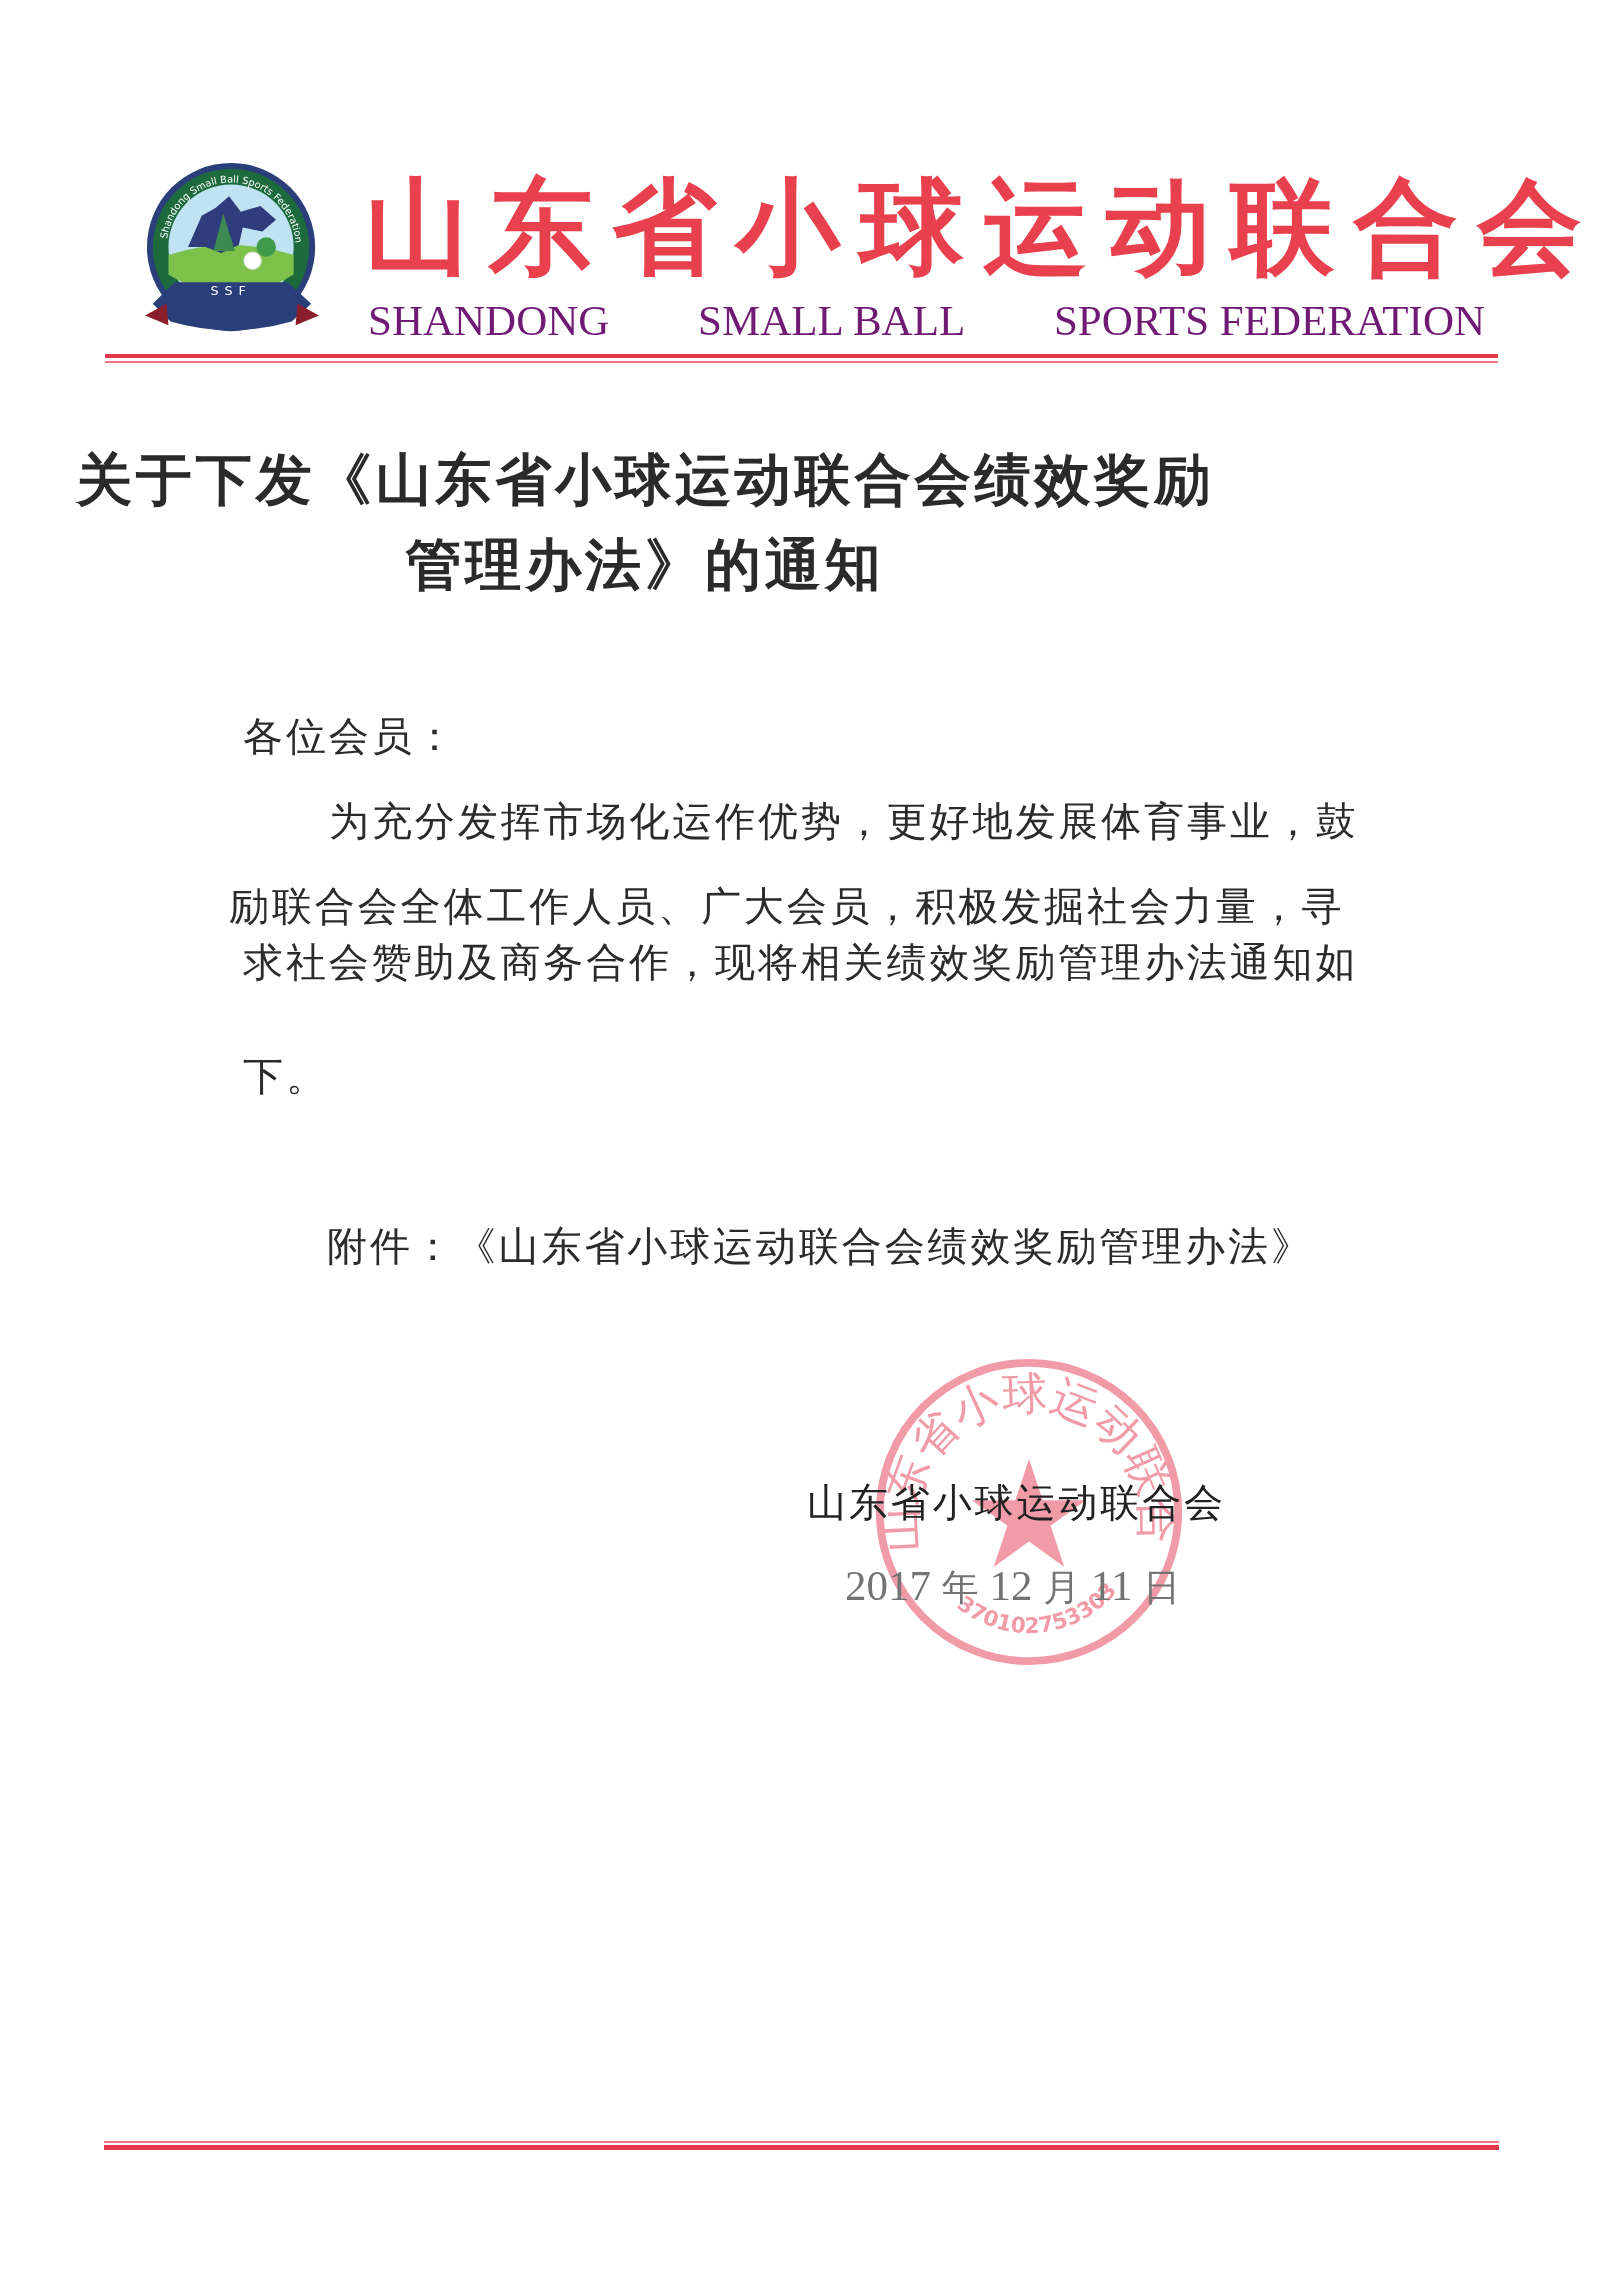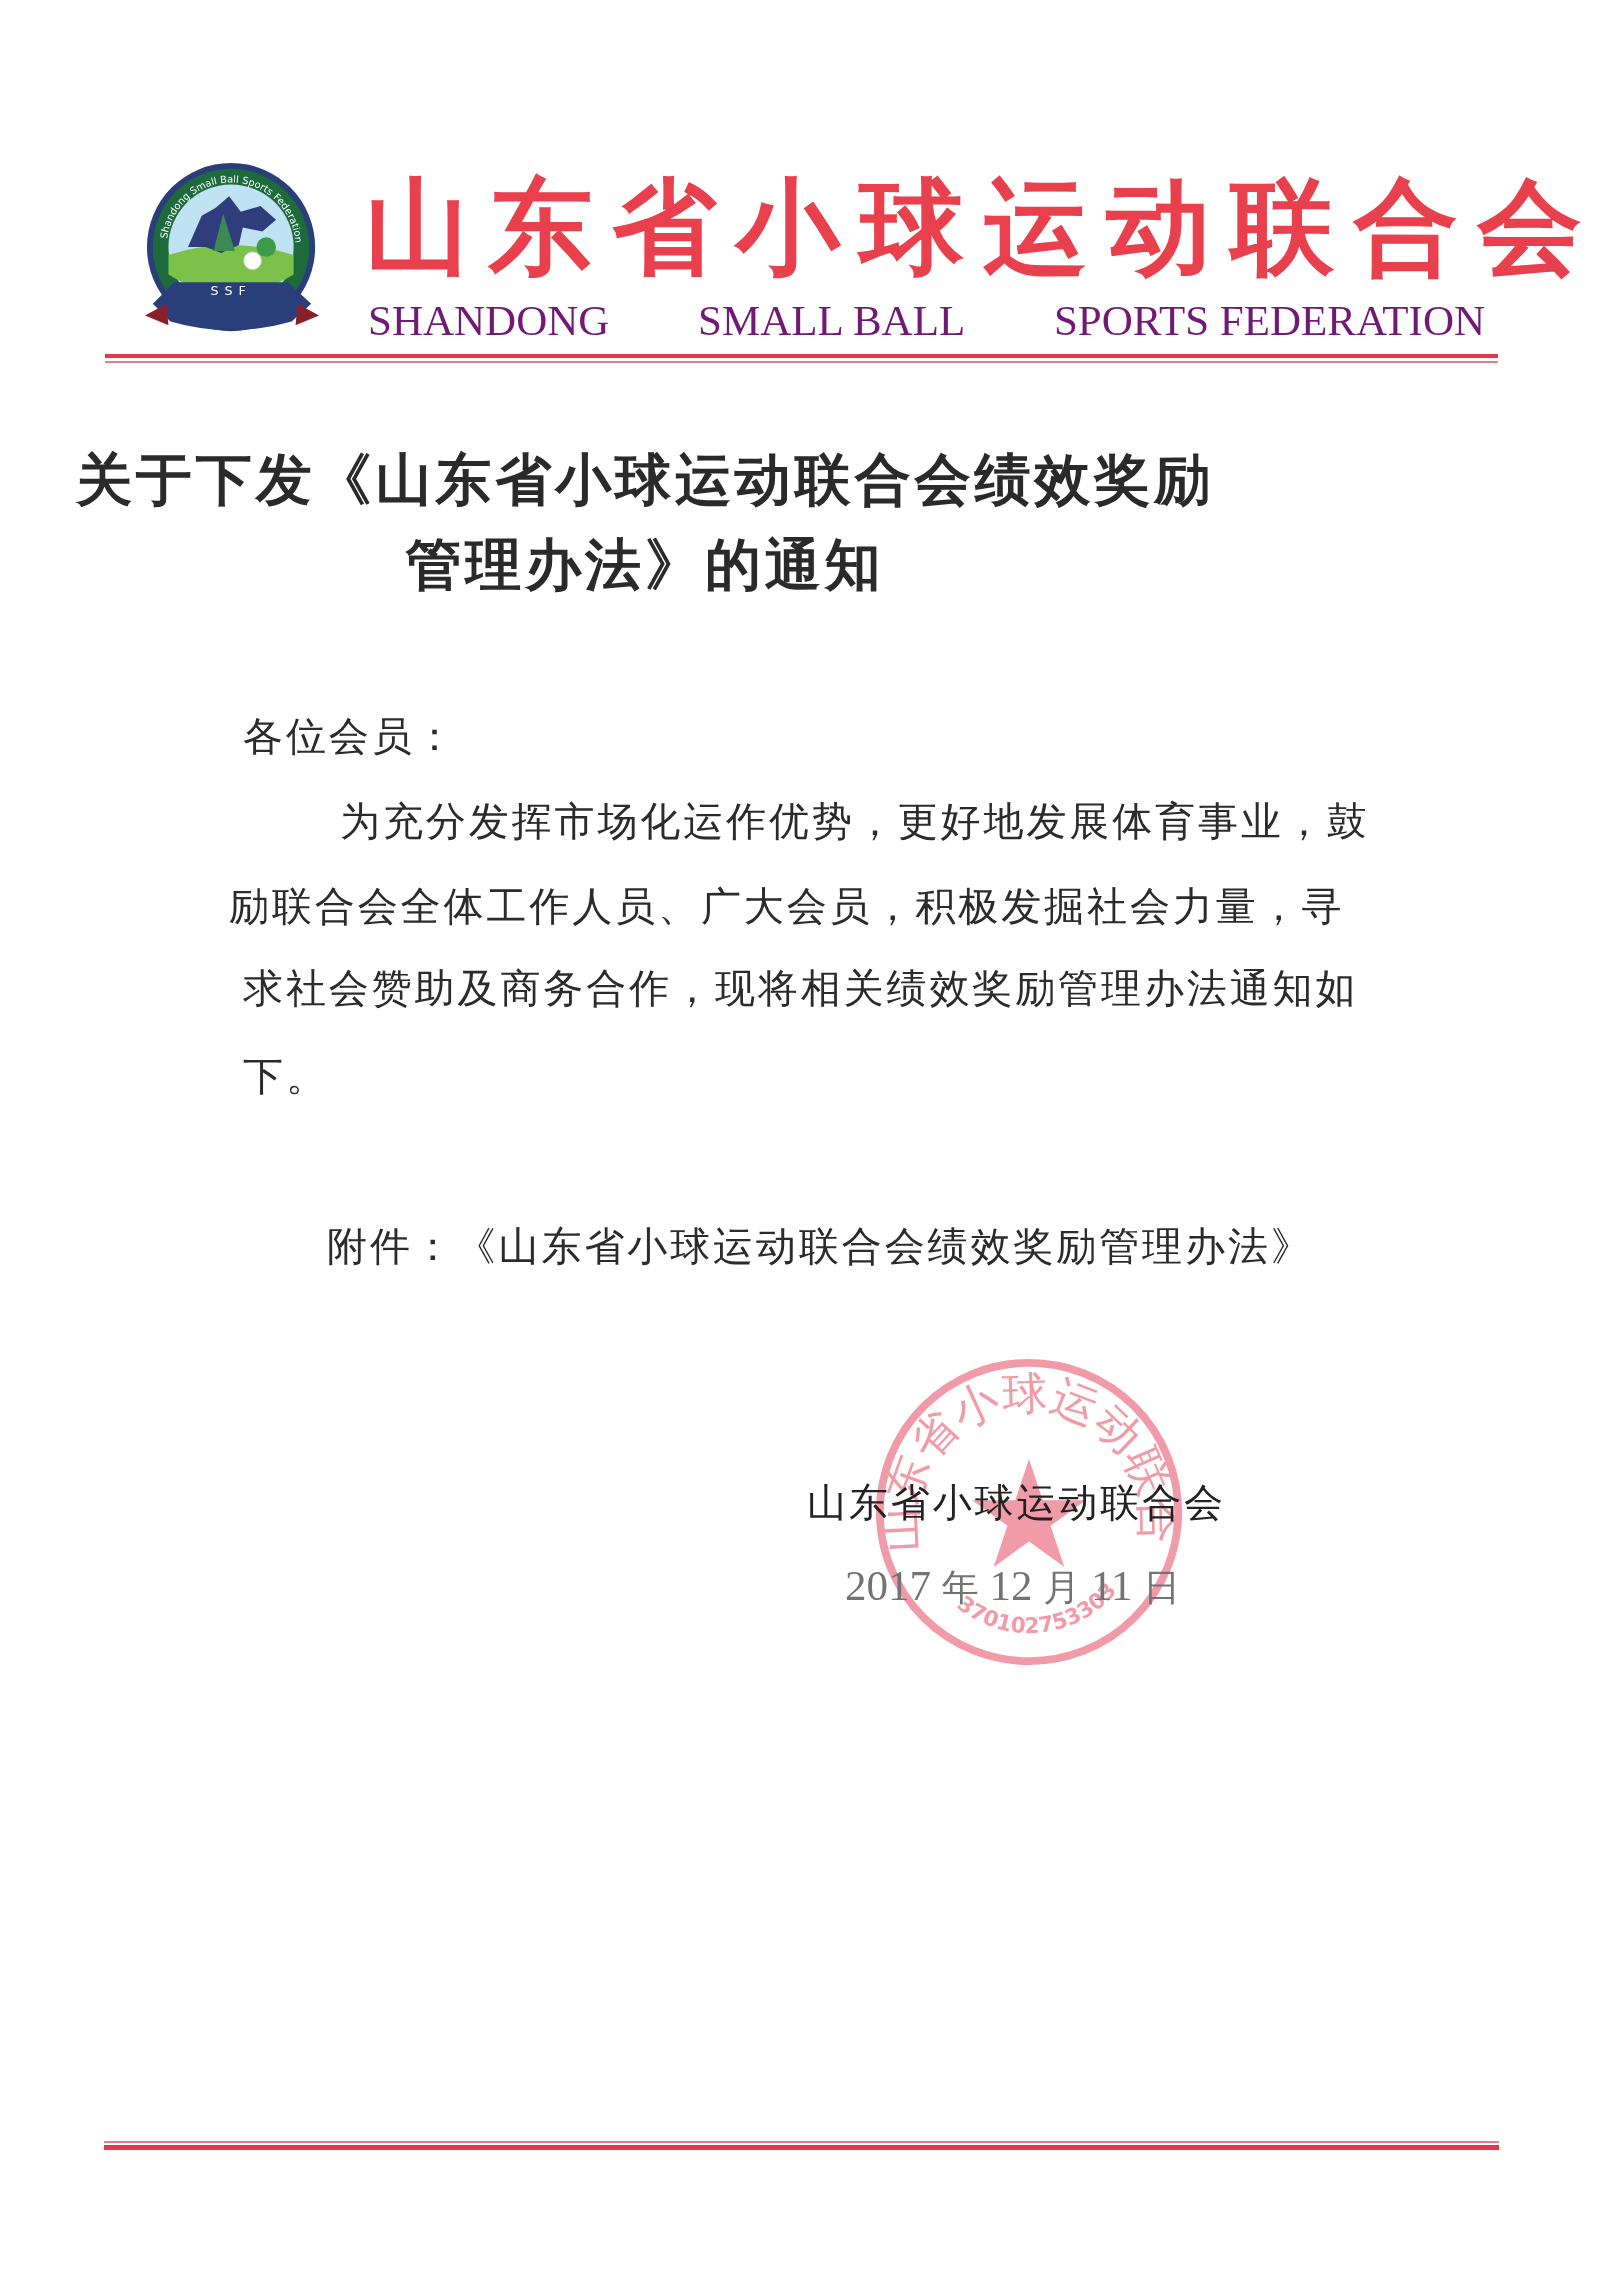--- a/index.html
+++ b/index.html
@@ -84,23 +84,23 @@
   <span>SMALL BALL</span>
   <span>SPORTS FEDERATION</span>
 </div>
 <div class="abs rule-top-thick"></div>
 <div class="abs rule-top-thin"></div>
 
 <div class="abs title l1">关于下发《山东省小球运动联合会绩效奖励</div>
 <div class="abs title l2">管理办法》的通知</div>
 
 <div class="abs body-line" style="left:243px; top:707px;">各位会员：</div>
-<div class="abs body-line" style="left:329px; top:792px;margin-left:11px;">为充分发挥市场化运作优势，更好地发展体育事业，鼓</div>
+<div class="abs body-line" style="left:329px; top:792px;">为充分发挥市场化运作优势，更好地发展体育事业，鼓</div>
 <div class="abs body-line" style="left:229px; top:877px;text-align:center;">励联合会全体工作人员、广大会员，积极发掘社会力量，寻</div>
-<div class="abs body-line" style="left:243px; top:959px;">求社会赞助及商务合作，现将相关绩效奖励管理办法通知如</div>
+<div class="abs body-line" style="left:243px; top:933px;">求社会赞助及商务合作，现将相关绩效奖励管理办法通知如</div>
 <div class="abs body-line" style="left:243px; top:1047px;">下。</div>
 
 <div class="abs body-line" style="left:327px; top:1217px;">附件：《山东省小球运动联合会绩效奖励管理办法》</div>
 
 <svg class="stamp" viewBox="0 0 324 324" xmlns="http://www.w3.org/2000/svg">
   <circle cx="162" cy="162" r="152" fill="none" stroke="#f08a9a" stroke-width="8"></circle>
   <polygon points="162,108 176,150 220,150 184,176 198,218 162,192 126,218 140,176 104,150 148,150" fill="#f08a9a"></polygon>
   <path id="sealArc" d="M52 210 A116 116 0 1 1 272 210" fill="none"></path>
   <text font-size="46" fill="#f08a9a" font-family="DejaVu Sans, sans-serif"><textPath href="#sealArc" startOffset="2%">山东省小球运动联合会</textPath></text>
   <path id="sealNum" d="M70 240 A116 116 0 0 0 254 240" fill="none"></path>

